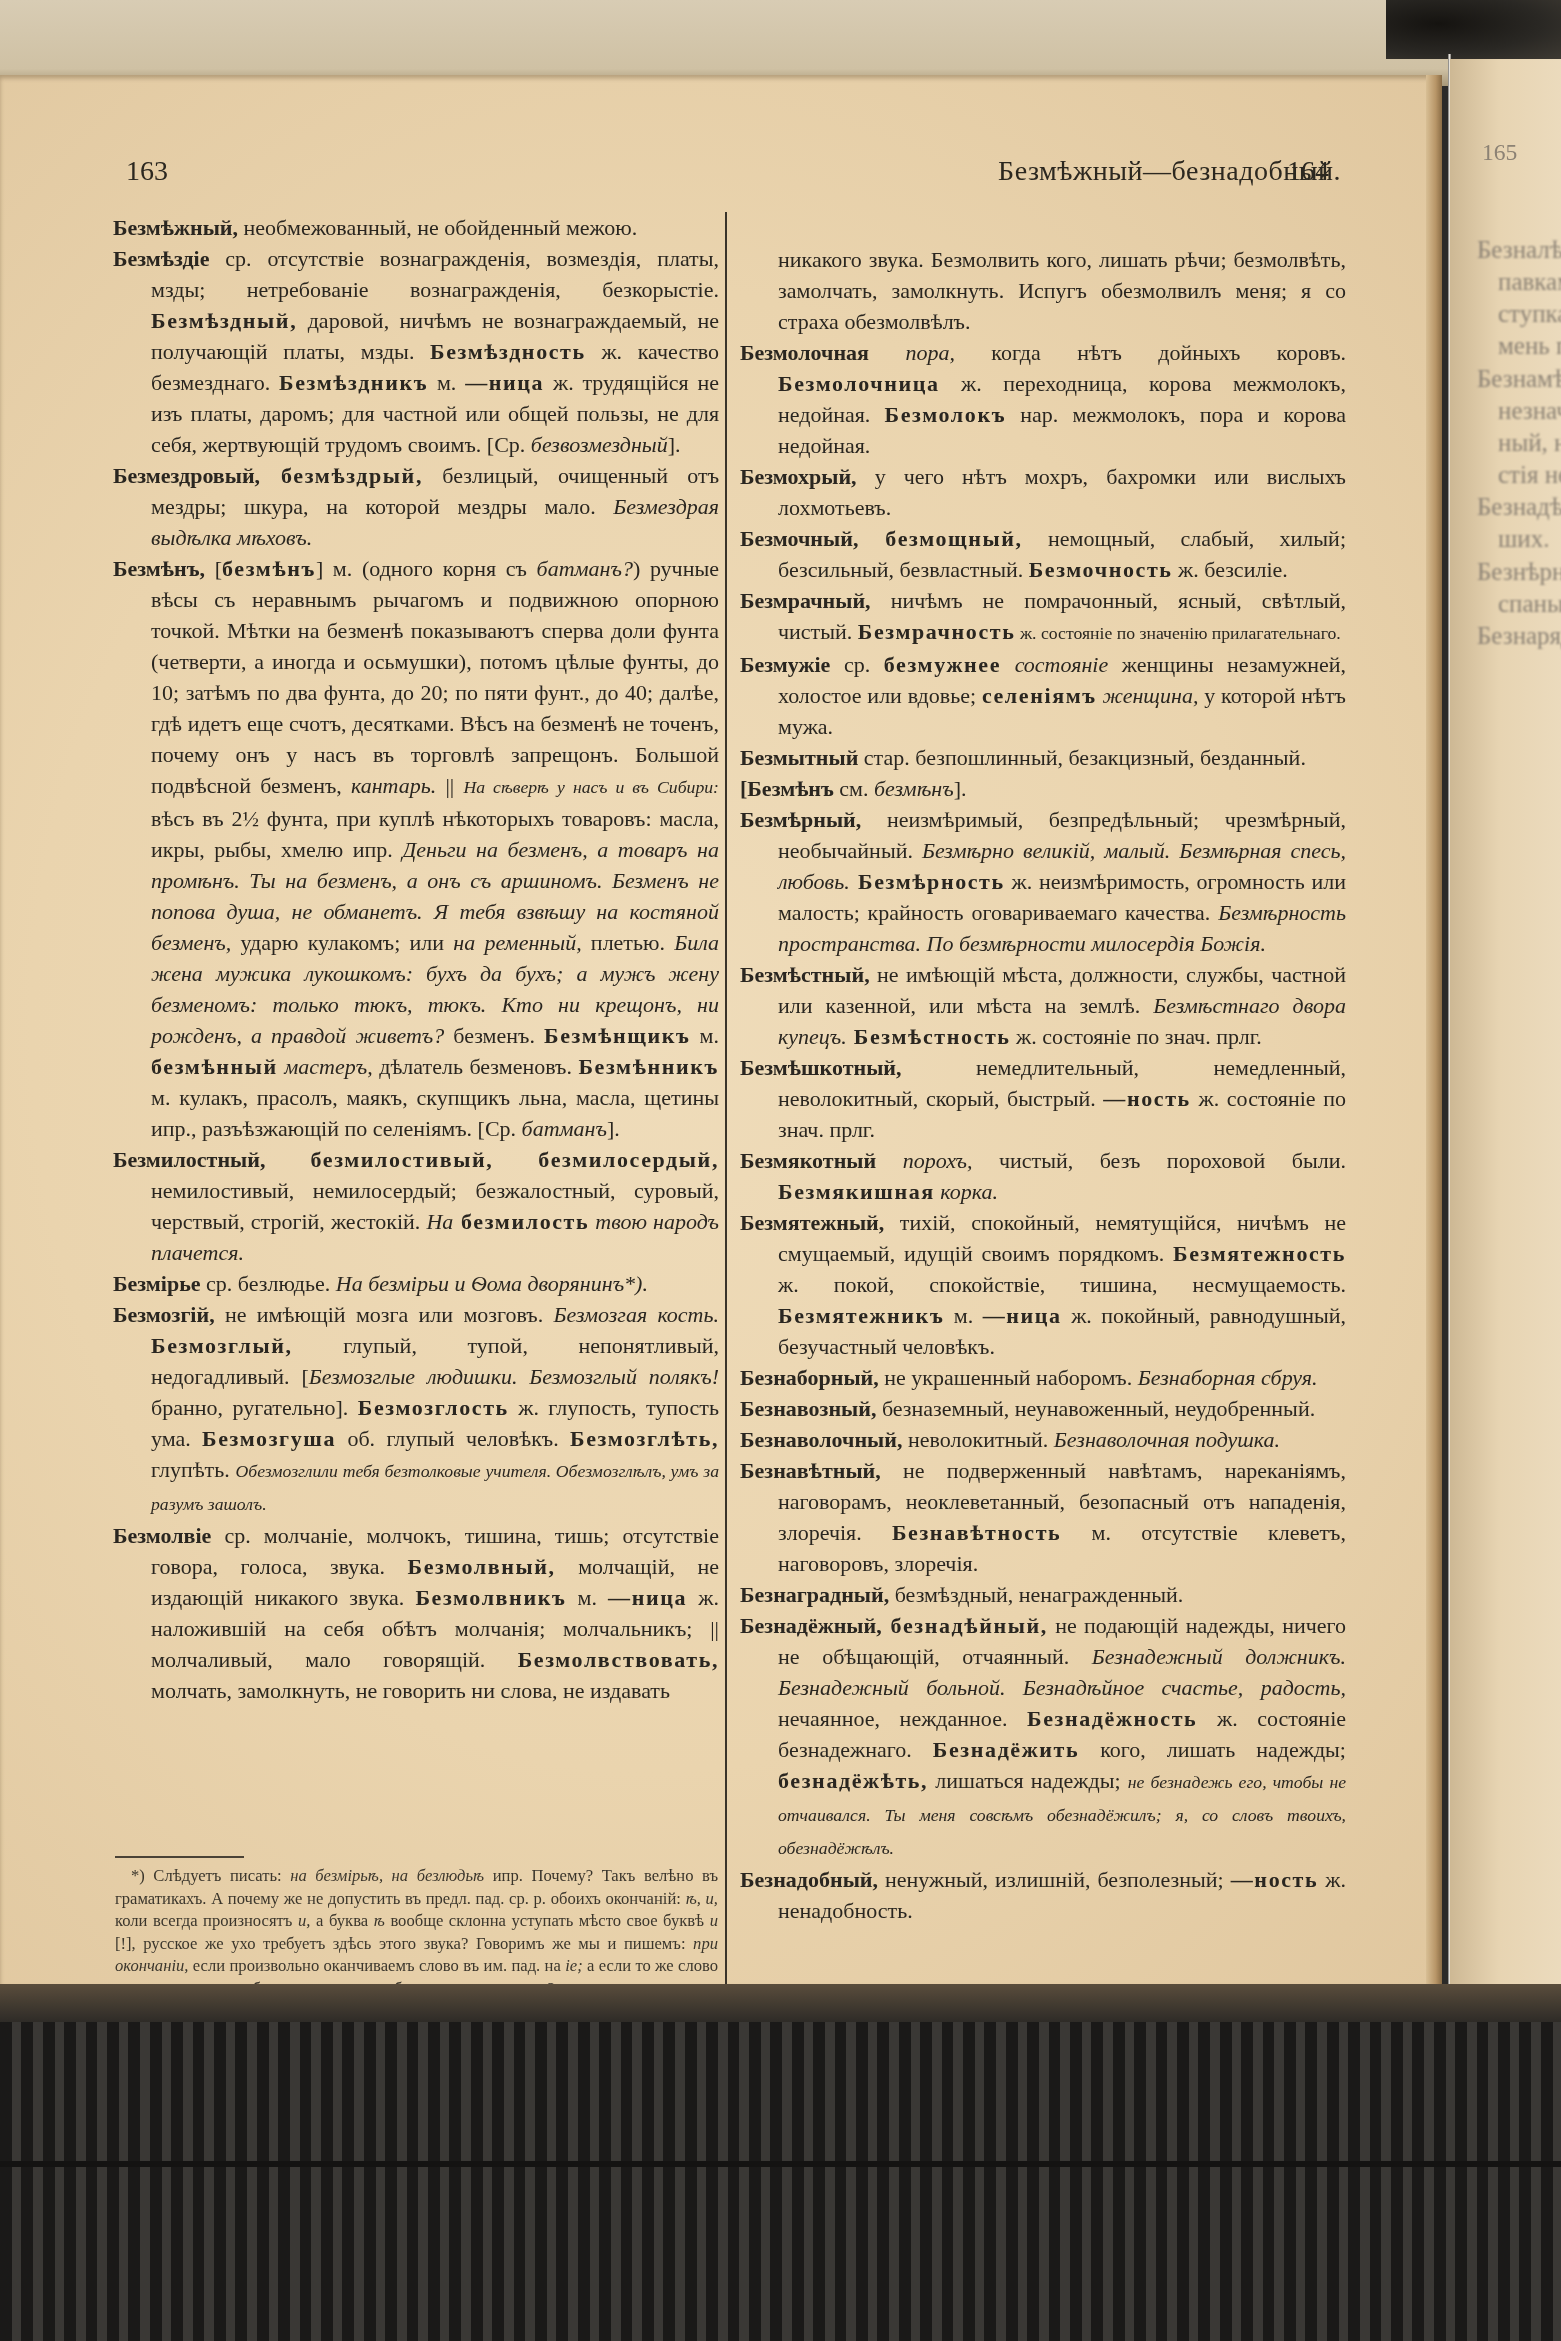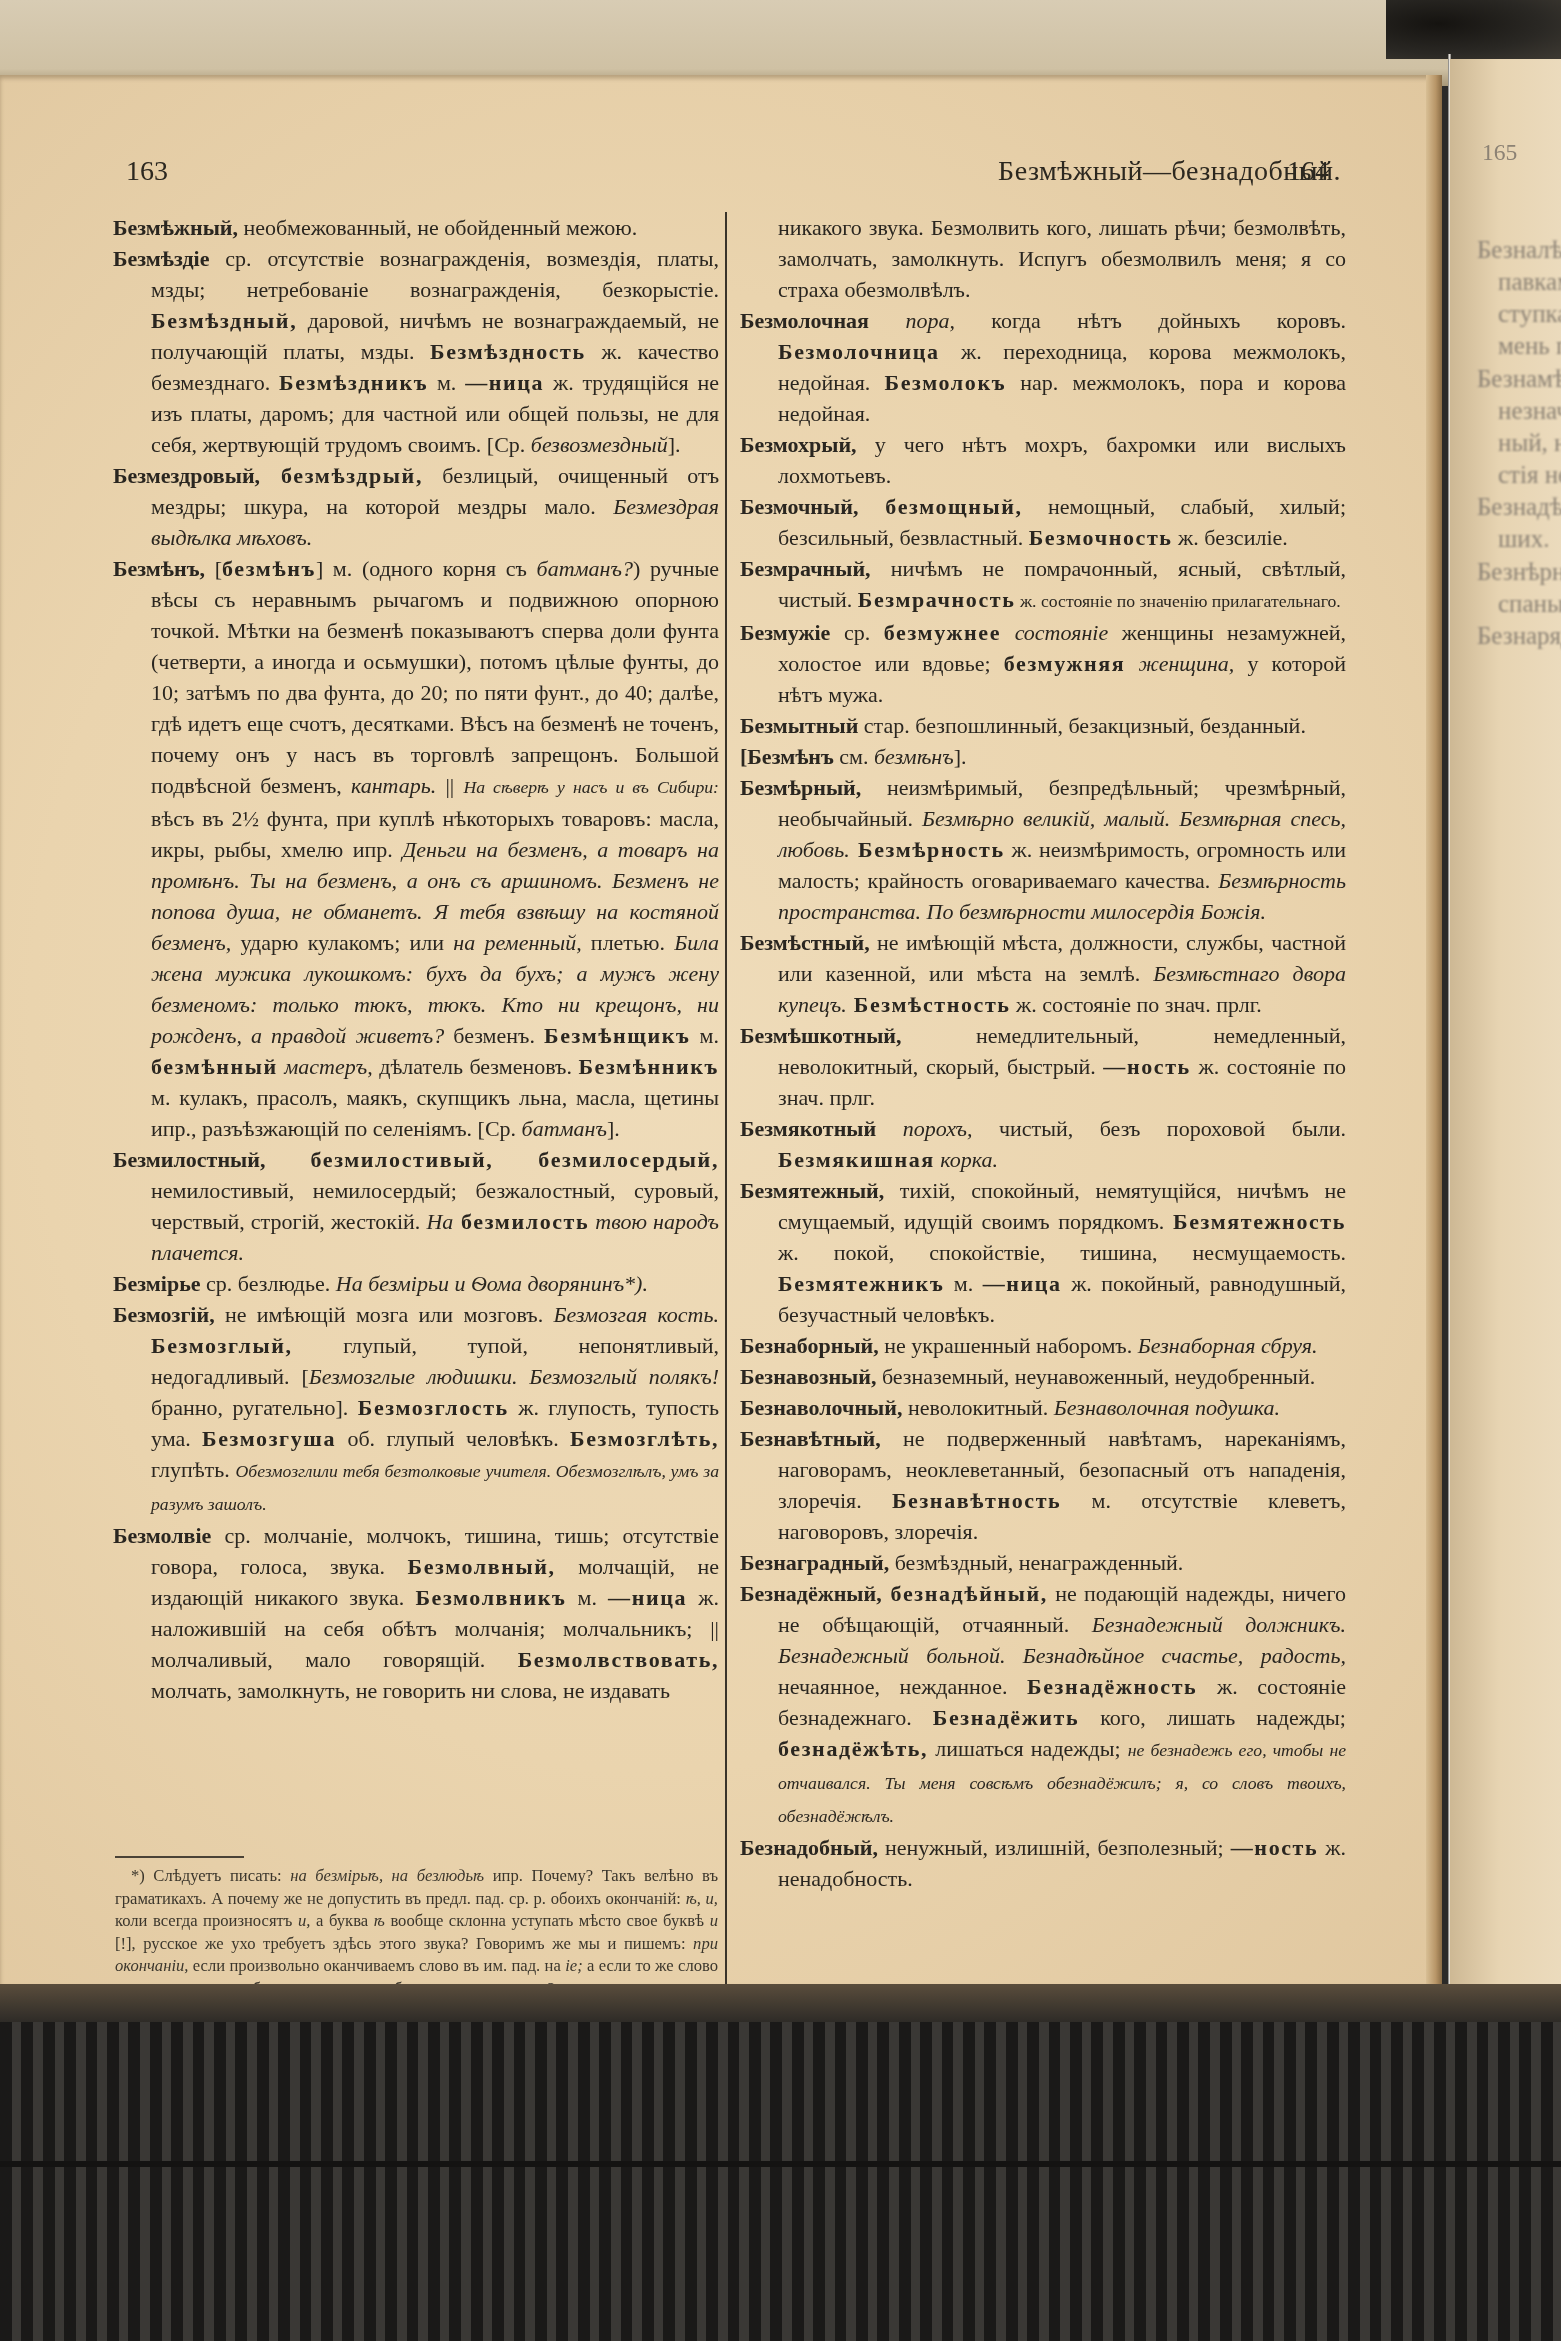--- a/index.html
+++ b/index.html
@@ -56,21 +56,21 @@
   }
   .pnum-left { position: absolute; left: 13px; top: 0; }
   .pnum-right { position: absolute; right: 12px; top: 0; }
   .running-title { position: absolute; left: 0; right: 0; top: 0; text-align: right; letter-spacing: 0.5px; }
 
   .col {
     position: absolute; top: 212px; width: 606px;
     color: #2a2620; font-size: 22px; line-height: 31px; text-align: justify;
   }
   .col-left { left: 113px; }
-  .col-right { left: 740px; }
+  .col-right { left: 740px; margin-top: 32px; }
   .divider {
     position: absolute; left: 725px; top: 212px; width: 1.6px; height: 1844px;
     background: #3a342a;
   }
   .entry { margin: 0; padding-left: 38px; text-indent: -38px; }
   .entry .hw { font-weight: bold; }
   .entry .b { font-weight: bold; letter-spacing: 1.6px; }
   .entry .i { font-style: italic; }
   .entry .sm { font-size: 17.7px; }
   .cont { margin: 0; padding-left: 38px; }
@@ -160,21 +160,21 @@
   <p class="entry">
     <span class="hw">Безмохрый,</span><span> у чего нѣтъ мохръ, бахромки или вислыхъ лохмотьевъ.</span>
   </p>
   <p class="entry">
     <span class="hw">Безмочный,</span><span class="b"> безмощный,</span><span> немощный, слабый, хилый; безсильный, безвластный. </span><span class="b">Безмочность</span><span> ж. безсиліе.</span>
   </p>
   <p class="entry">
     <span class="hw">Безмрачный,</span><span> ничѣмъ не помрачонный, ясный, свѣтлый, чистый. </span><span class="b">Безмрачность</span><span class="sm"> ж. состояніе по значенію прилагательнаго.</span>
   </p>
   <p class="entry">
-    <span class="hw">Безмужіе</span><span> ср. </span><span class="b">безмужнее</span><span class="i"> состояніе</span><span> женщины незамужней, холостое или вдовье; </span><span class="b">безмужняя</span><span class="i"> женщина,</span><span> у которой нѣтъ мужа.</span>
+    <span class="hw">Безмужіе</span><span> ср. </span><span class="b">безмужнее</span><span class="i"> состояніе</span><span> женщины незамужней, холостое или вдовье; </span><span class="b">селеніямъ</span><span class="i"> женщина,</span><span> у которой нѣтъ мужа.</span>
   </p>
   <p class="entry">
     <span class="hw">Безмытный</span><span> стар. безпошлинный, безакцизный, безданный.</span>
   </p>
   <p class="entry">
     <span class="hw">[Безмѣнъ</span><span> см. </span><span class="i">безмѣнъ</span><span>].</span>
   </p>
   <p class="entry">
     <span class="hw">Безмѣрный,</span><span> неизмѣримый, безпредѣльный; чрезмѣрный, необычайный. </span><span class="i">Безмѣрно великій, малый. Безмѣрная спесь, любовь.</span><span class="b"> Безмѣрность</span><span> ж. неизмѣримость, огромность или малость; крайность оговариваемаго качества. </span><span class="i">Безмѣрность пространства. По безмѣрности милосердія Божія.</span>
   </p>

